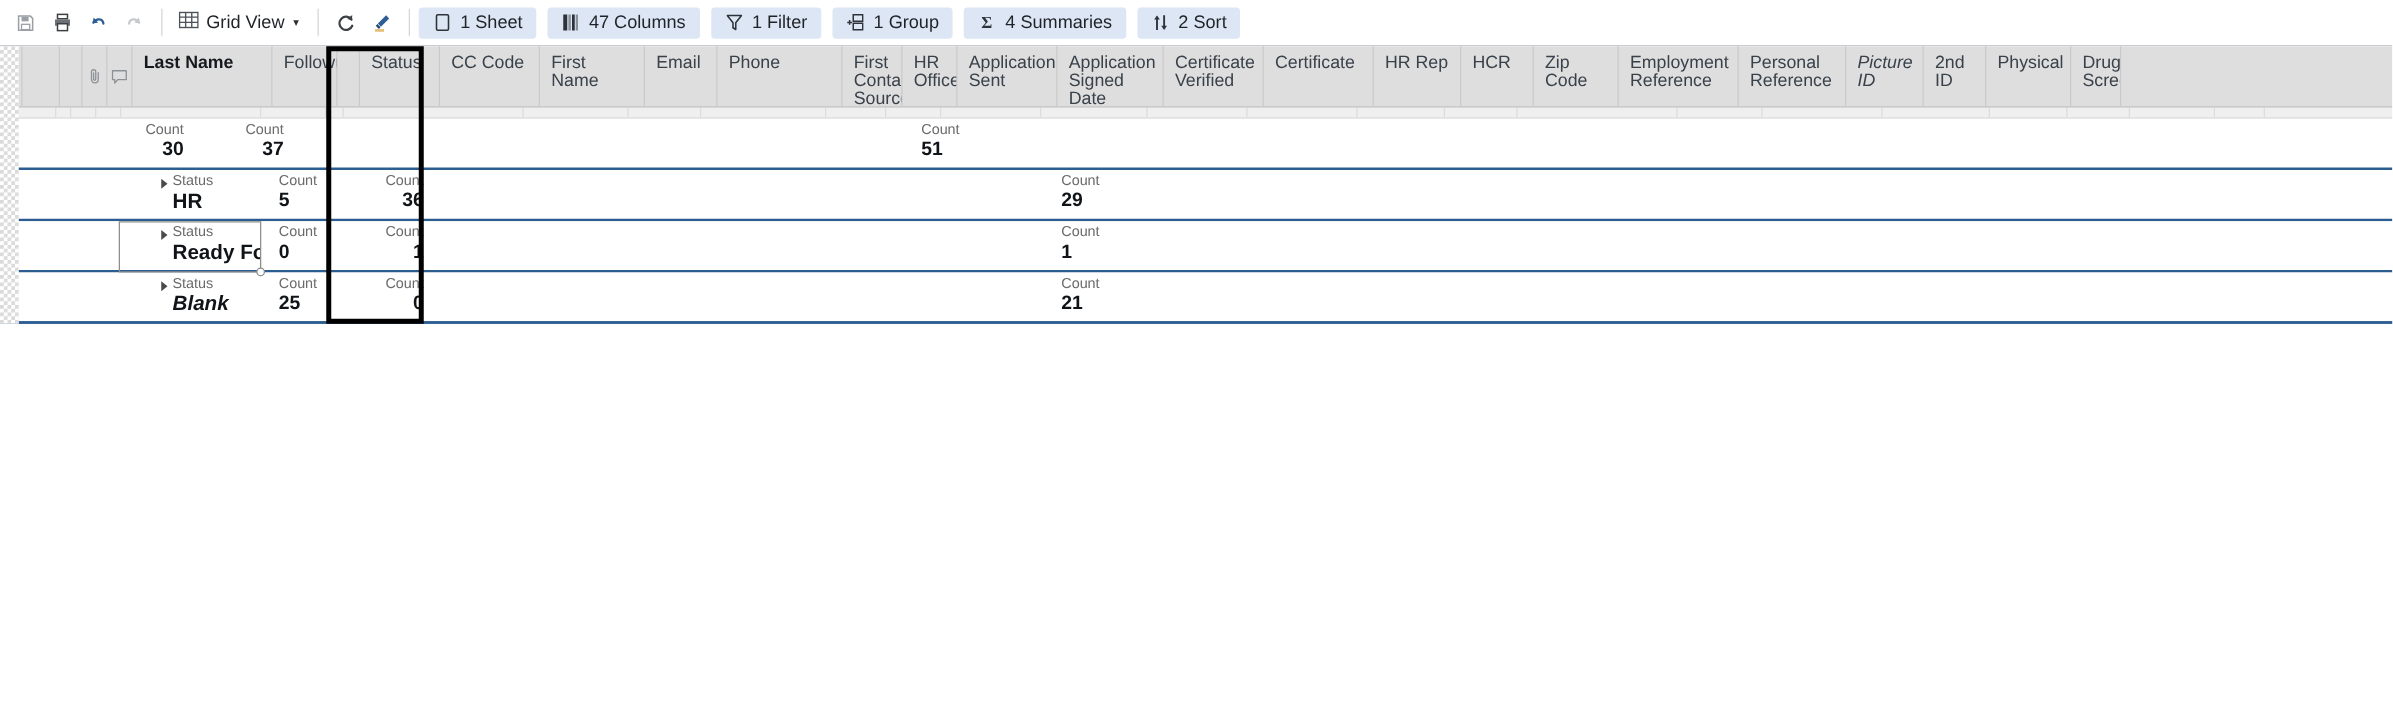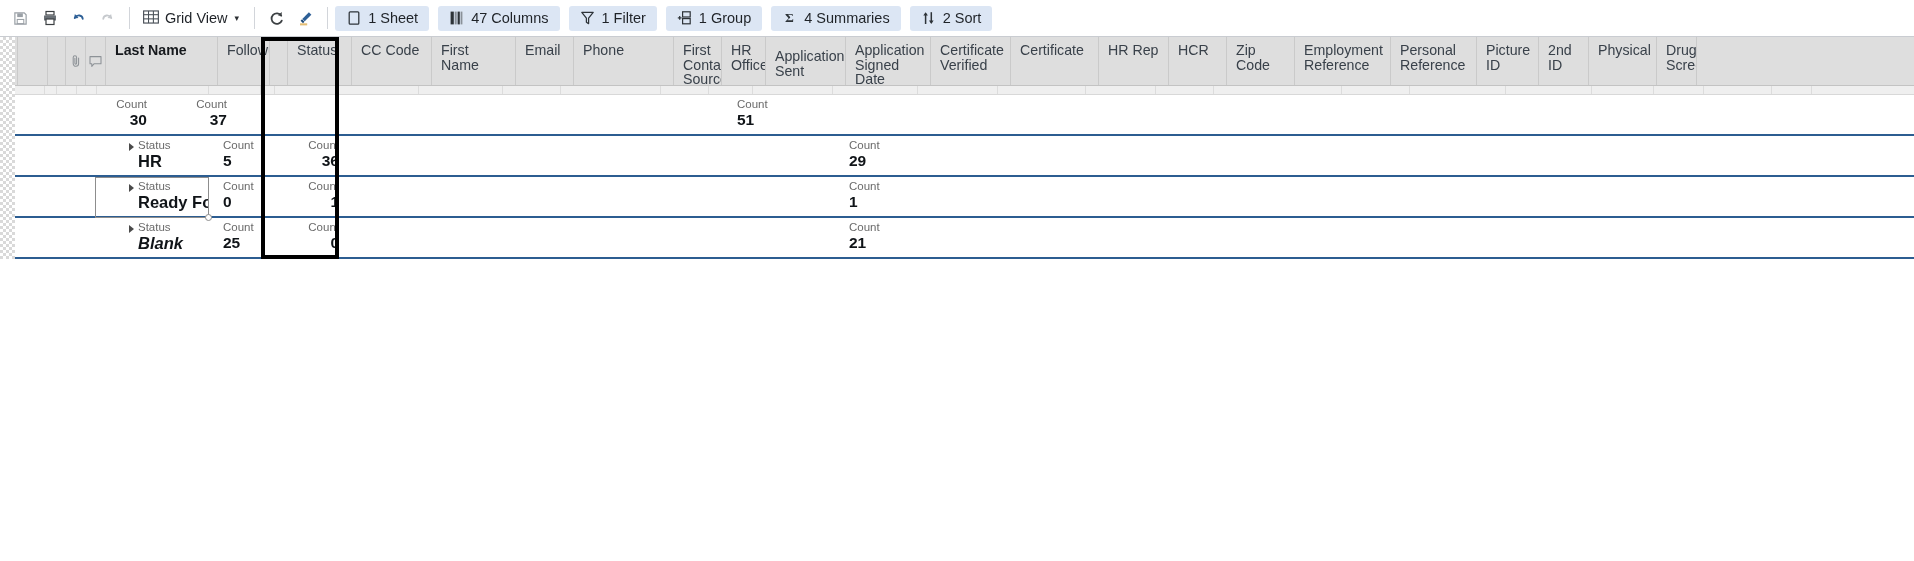--- a/index.html
+++ b/index.html
@@ -392,21 +392,21 @@
         </div>
         <div class="hdr-cell" style="width: 100px;">
           <span class="lbl">Phone</span>
         </div>
         <div class="hdr-cell" style="width: 48px;">
           <span class="lbl">First Contact Source</span>
         </div>
         <div class="hdr-cell" style="width: 44px;">
           <span class="lbl">HR Office</span>
         </div>
-        <div class="hdr-cell" style="width: 80px; align-items: center;">
+        <div class="hdr-cell" style="width: 80px;">
           <span class="lbl">Application Sent</span>
         </div>
         <div class="hdr-cell" style="width: 85px;">
           <span class="lbl">Application Signed Date</span>
         </div>
         <div class="hdr-cell" style="width: 80px;">
           <span class="lbl">Certificate Verified</span>
         </div>
         <div class="hdr-cell" style="width: 88px;">
           <span class="lbl">Certificate</span>
@@ -419,21 +419,21 @@
         </div>
         <div class="hdr-cell" style="width: 68px;">
           <span class="lbl">Zip Code</span>
         </div>
         <div class="hdr-cell" style="width: 96px;">
           <span class="lbl">Employment Reference</span>
         </div>
         <div class="hdr-cell" style="width: 86px;">
           <span class="lbl">Personal Reference</span>
         </div>
-        <div class="hdr-cell" style="width: 62px;">
+        <div class="hdr-cell" style="width: 62px; font-style: italic;">
           <span class="lbl">Picture ID</span>
         </div>
         <div class="hdr-cell" style="width: 50px;">
           <span class="lbl">2nd ID</span>
         </div>
         <div class="hdr-cell" style="width: 68px;">
           <span class="lbl">Physical</span>
         </div>
         <div class="hdr-cell" style="width: 40px;">
           <span class="lbl">Drug Screen</span>

